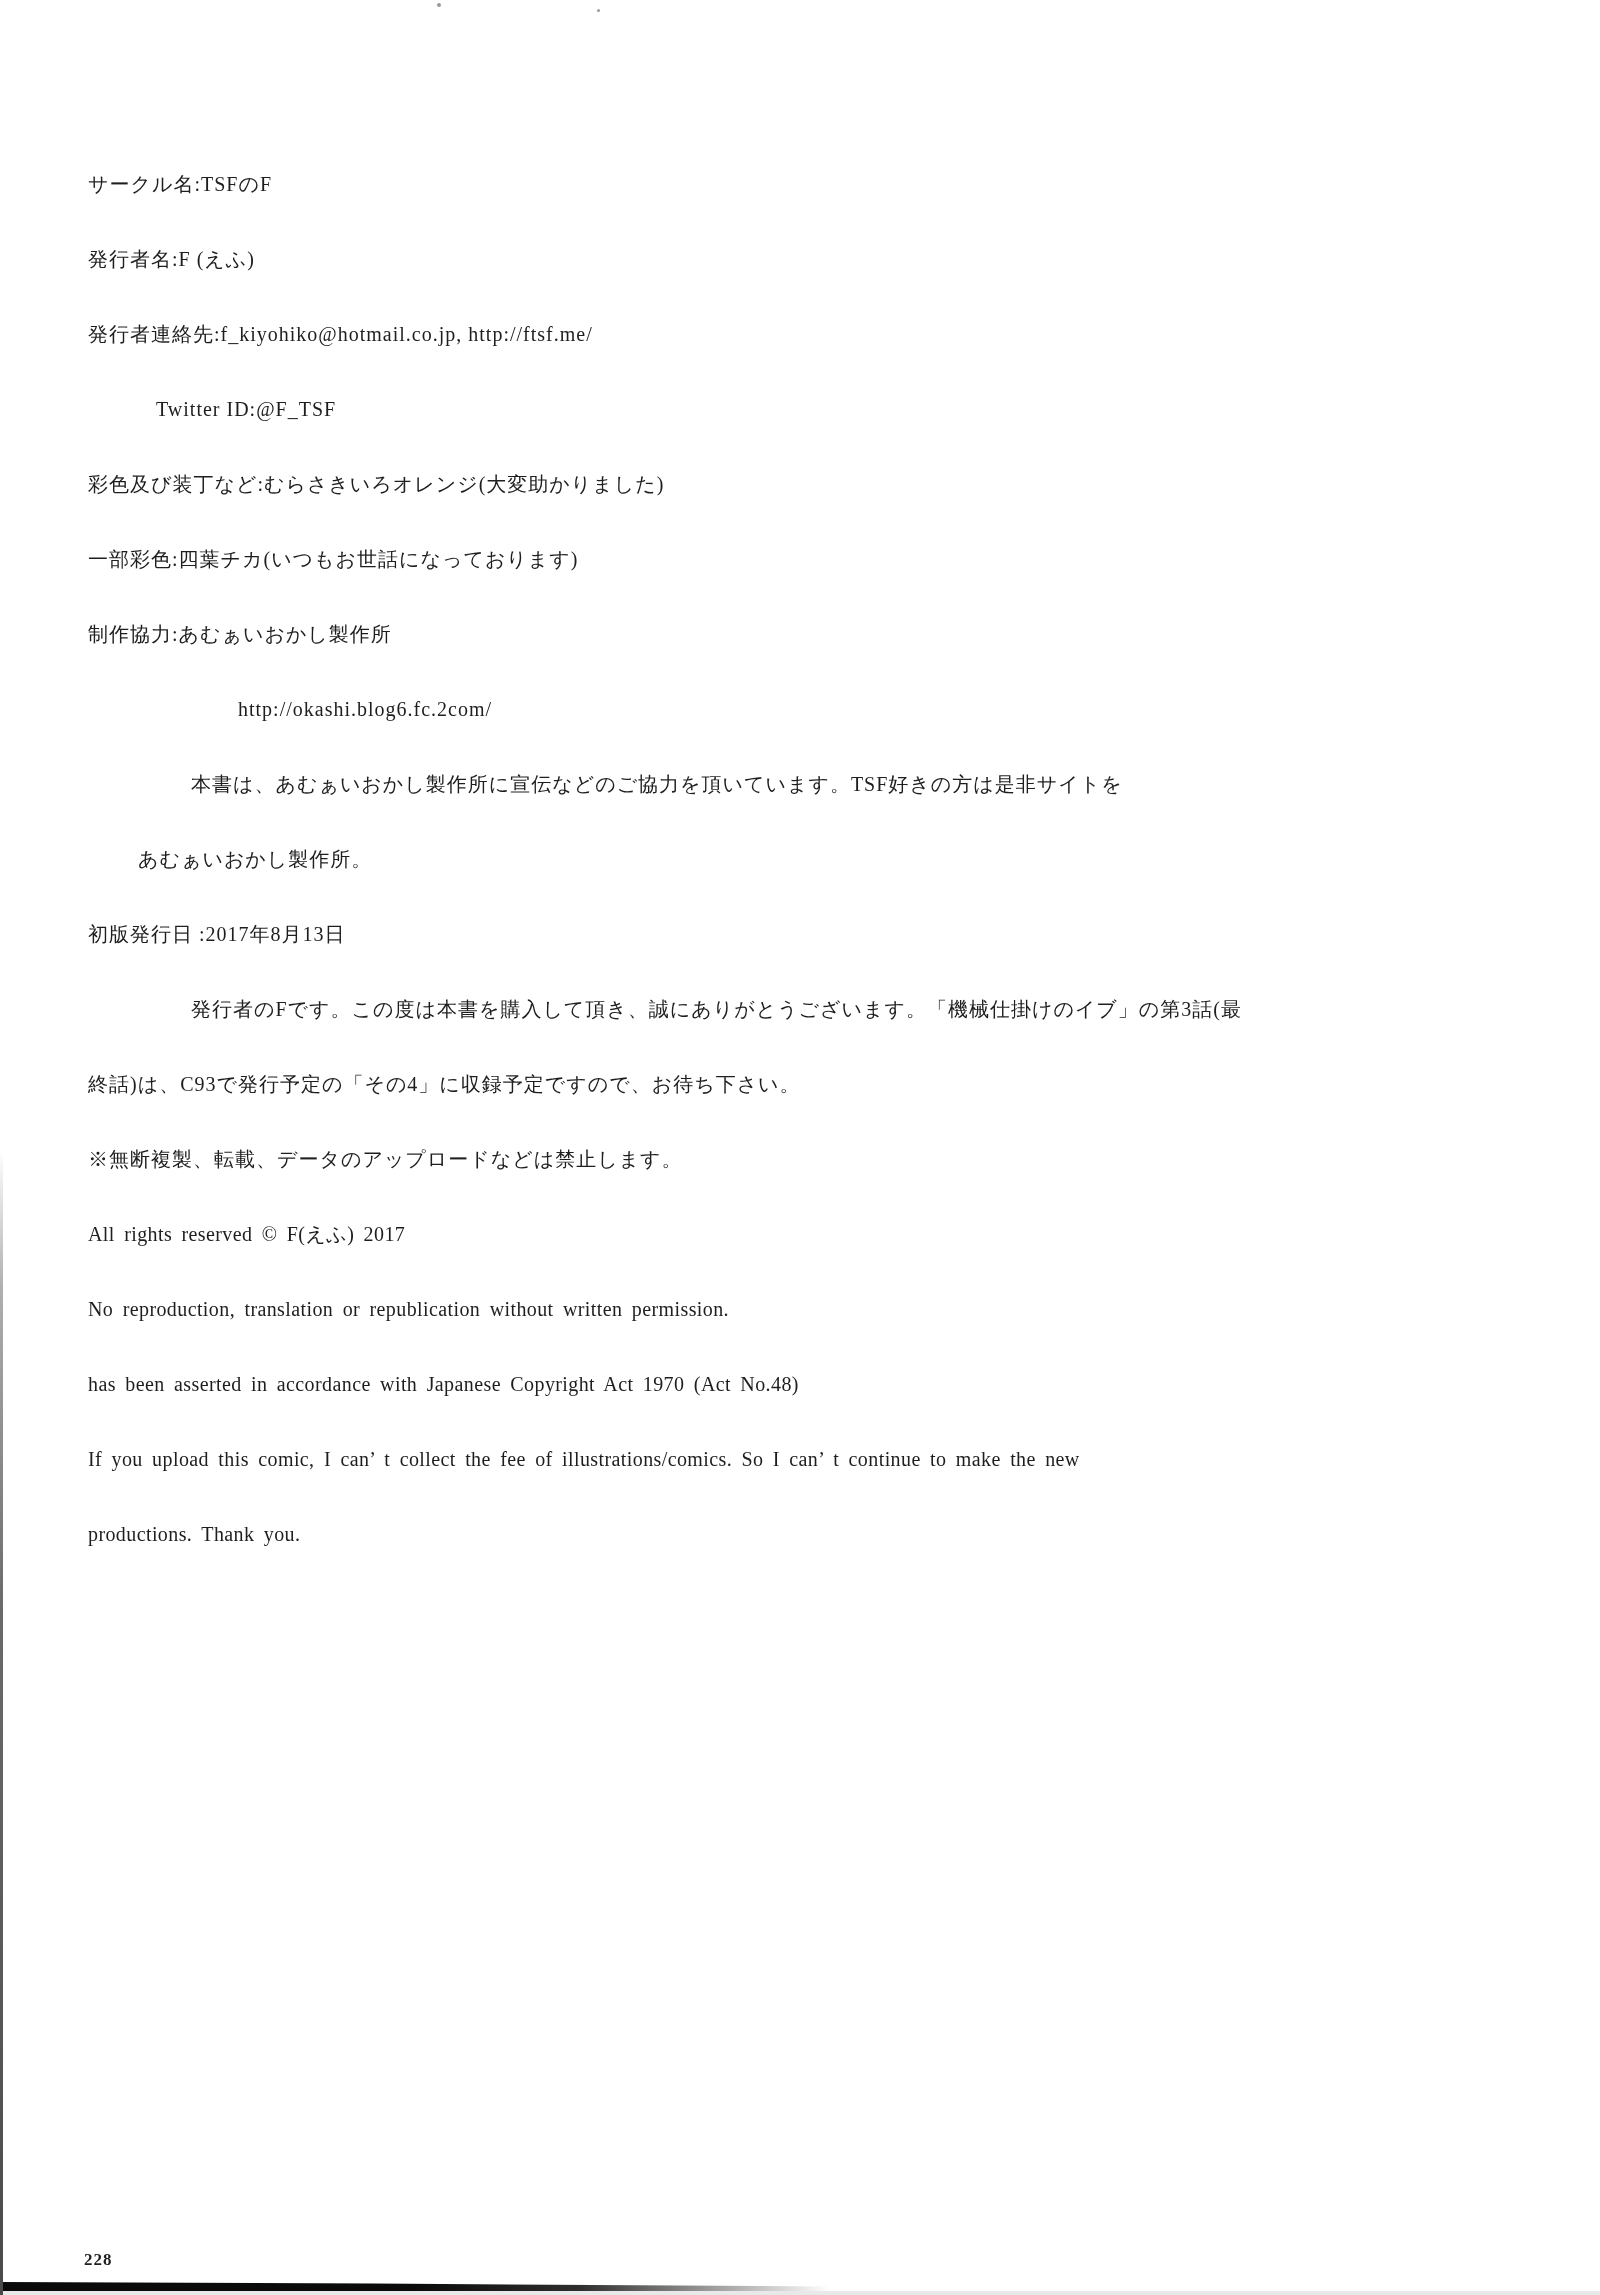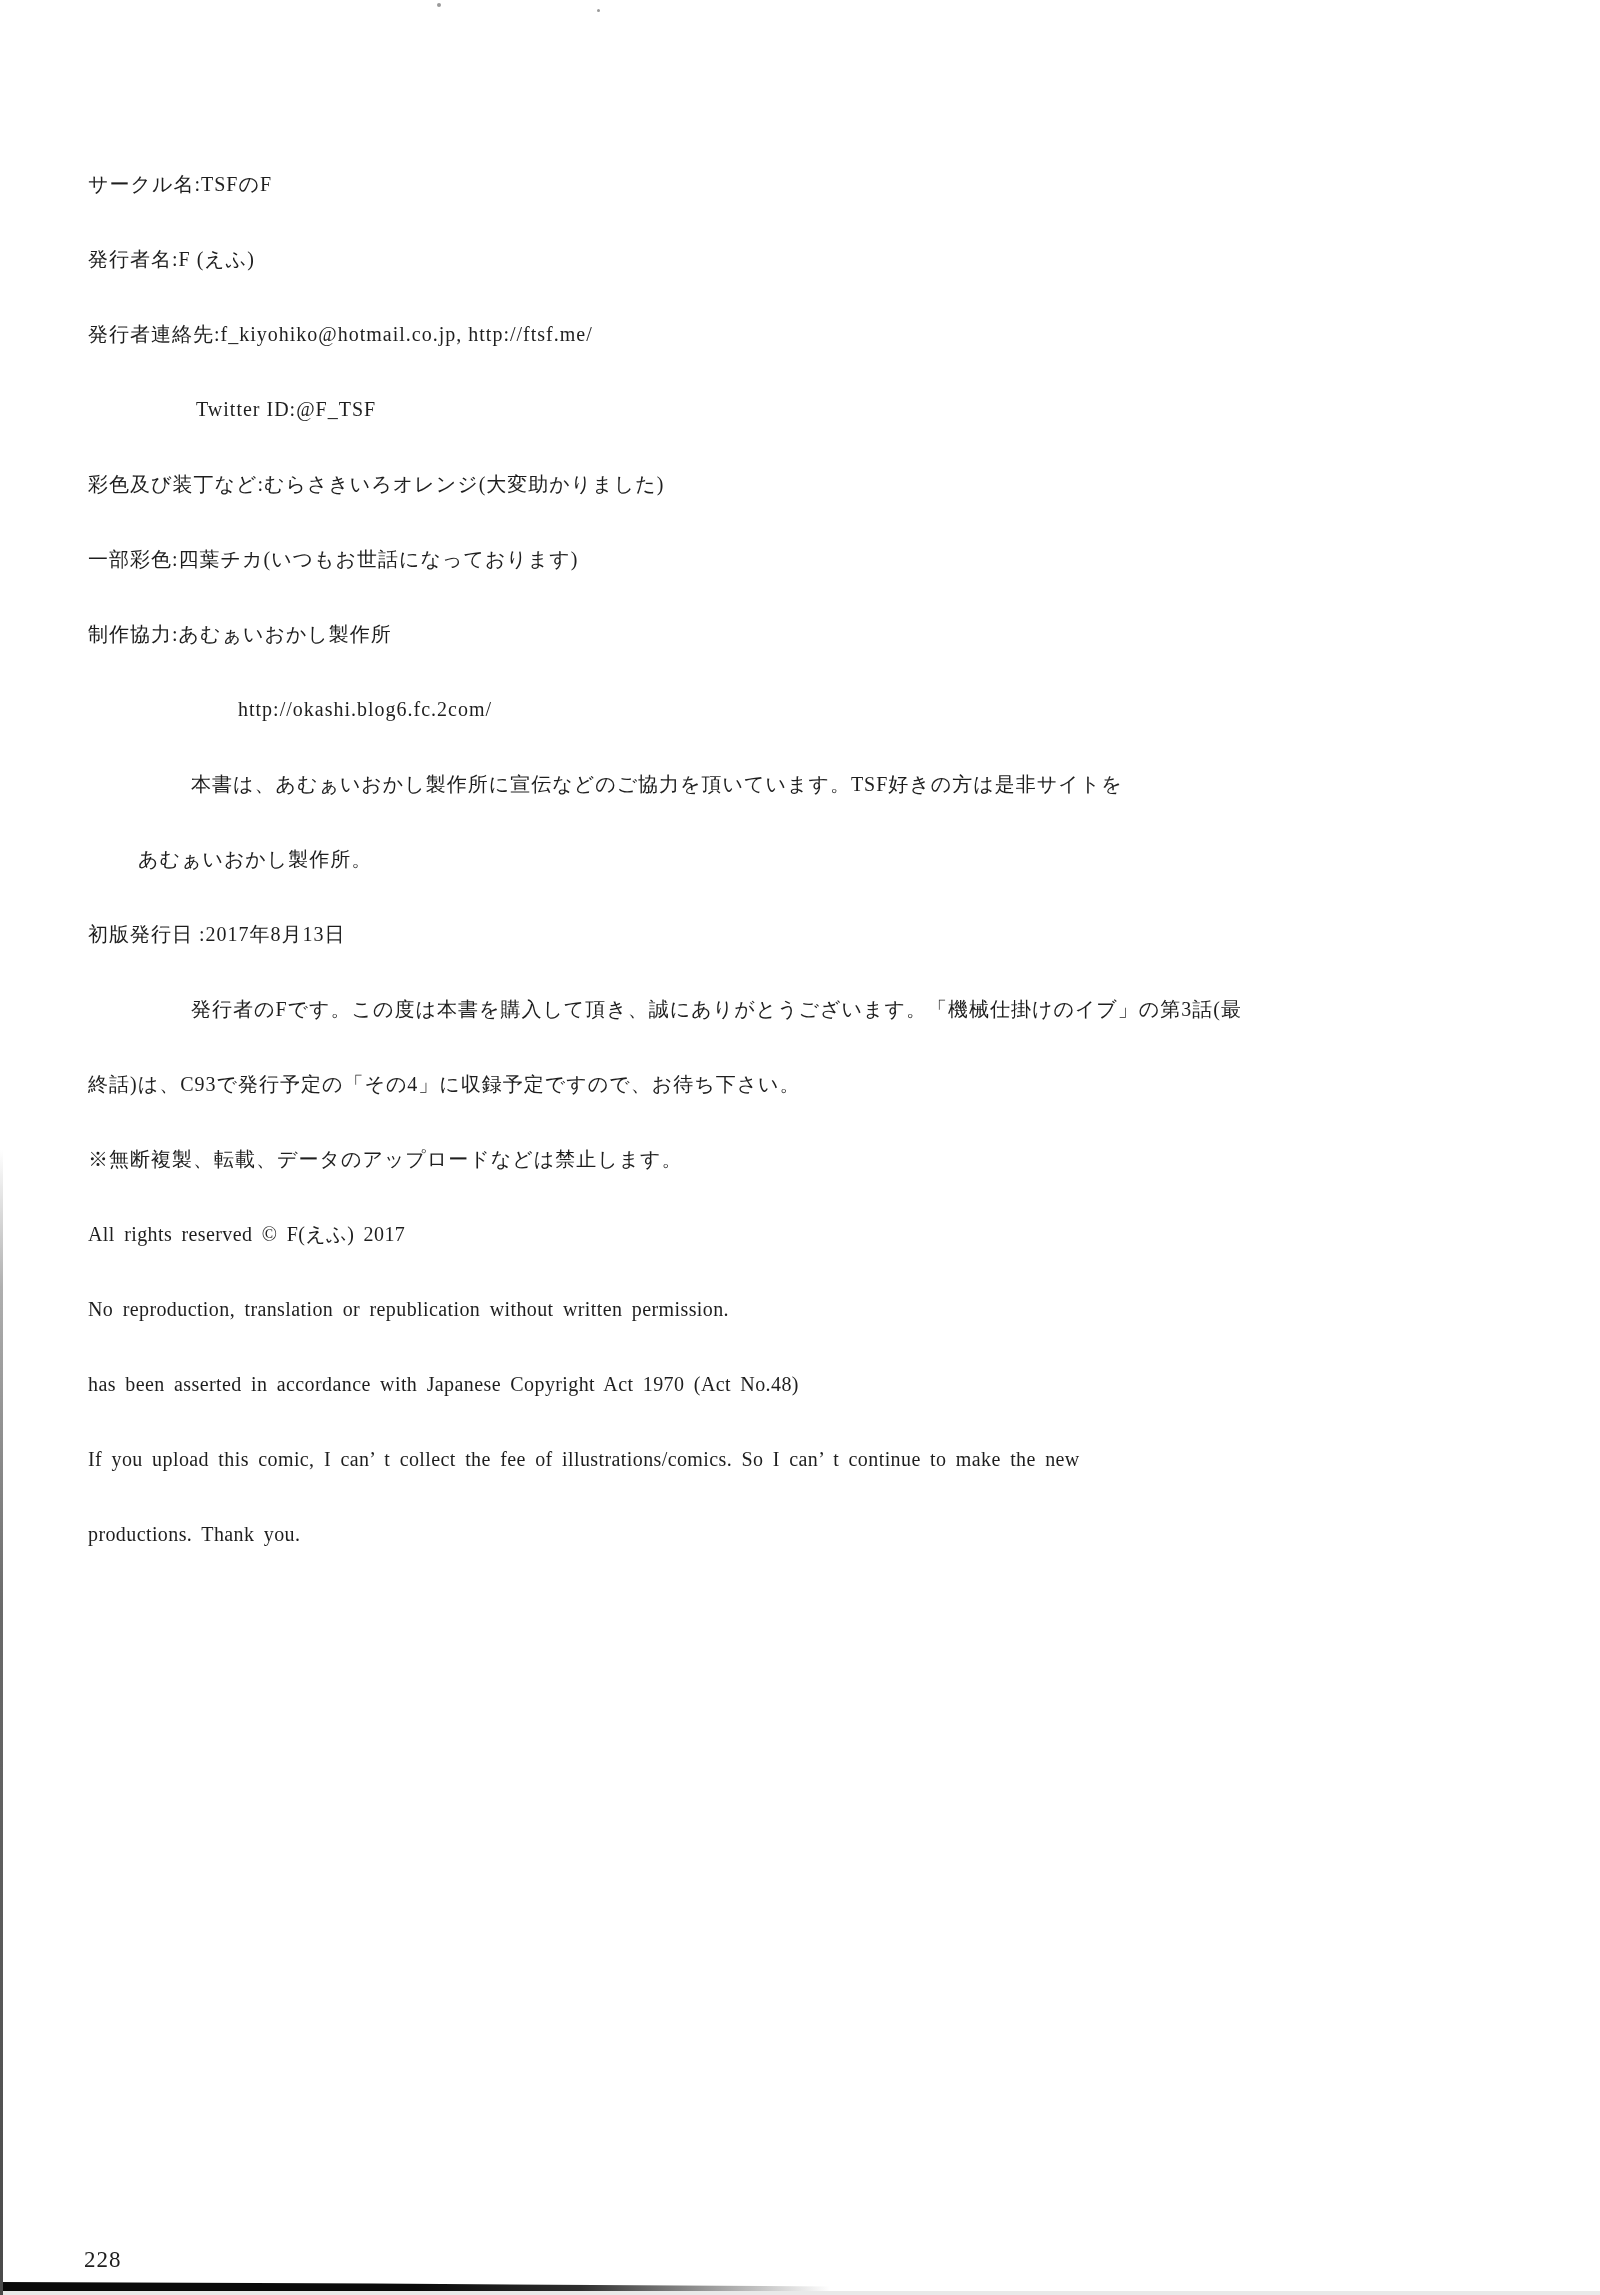--- a/index.html
+++ b/index.html
@@ -29,29 +29,30 @@
     letter-spacing: 1px;
     white-space: nowrap;
   }
   .line.en {
     letter-spacing: 0.4px;
     word-spacing: 4px;
   }
   .indent-para    { margin-left: 103px; }
   .indent-check   { margin-left: 50px; }
   .indent-url     { margin-left: 150px; }
-  .indent-twitter { margin-left: 108px; }
+  .indent-twitter { margin-left: 68px; }
   .page-number {
     position: absolute;
     left: 84px;
     top: 2248px;
-    font-size: 23px;
+    font-size: 17px;
     line-height: 23px;
     letter-spacing: 1px;
     color: #1e1e1e;
+    font-weight: bold;
   }
   
   .scan-bottom-bar {
     position: absolute;
     left: 0;
     top: 2281px;
     width: 830px;
     height: 10px;
     background: linear-gradient(to right,
       #0a0a0a 0%, #0a0a0a 50%,

